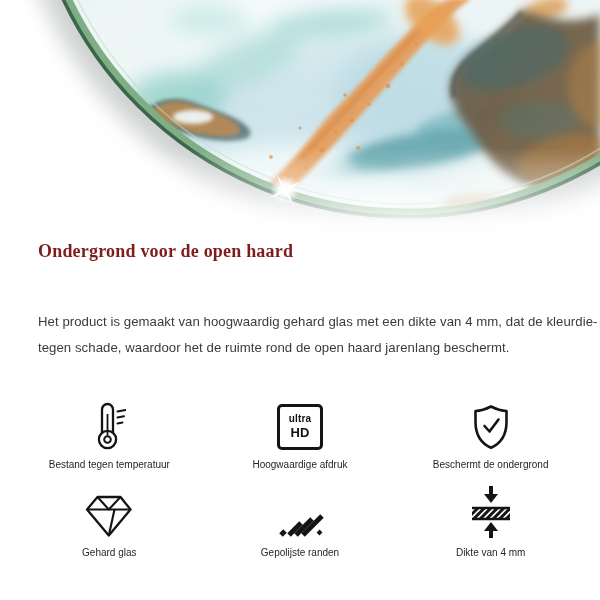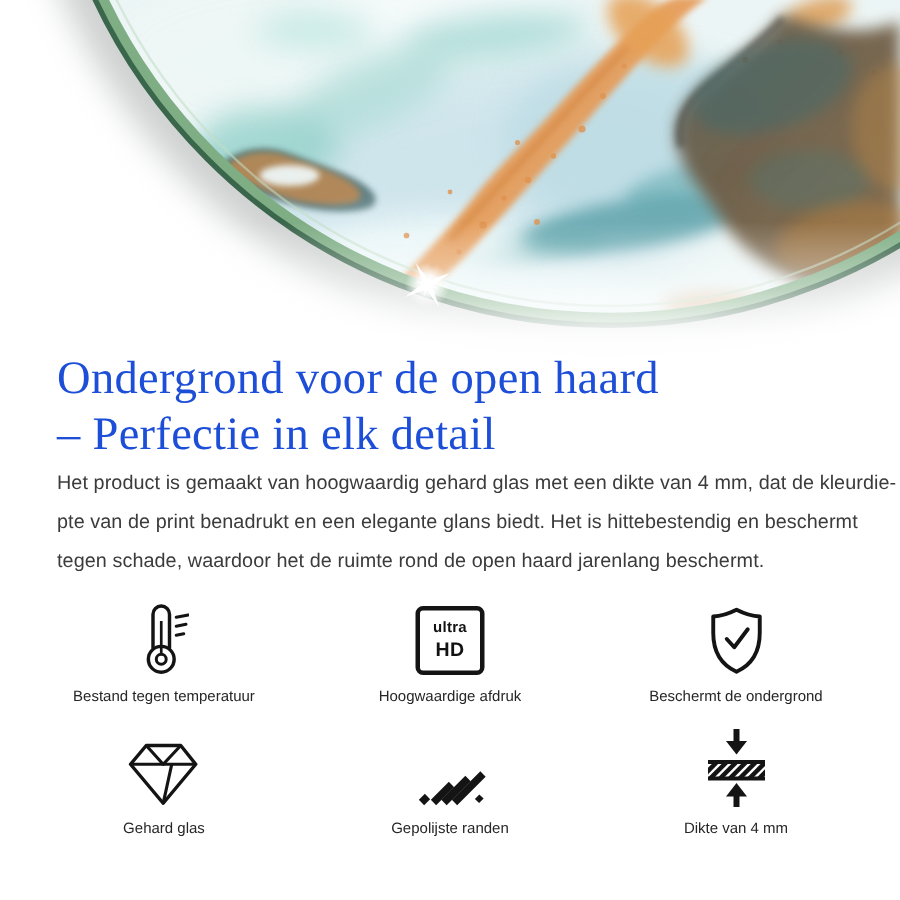--- a/index.html
+++ b/index.html
@@ -1,21 +1,21 @@
 <!DOCTYPE html>
 <html><head>
 <meta charset="utf-8">
 <style>
   html,body{margin:0;padding:0;background:#fff;}
   body{width:600px;height:600px;overflow:hidden;font-family:"Liberation Sans",sans-serif;color:#1d1d1d;}
   .page{position:relative;width:600px;height:600px;background:#fff;}
   .hero{position:absolute;top:0;left:0;width:600px;height:255px;}
   .page-title{position:absolute;top:233px;left:38px;margin:0;z-index:2;
-    font-family:"Liberation Serif","DejaVu Serif",serif;font-weight:400;
-    font-size:31px;line-height:37px;color:#1d4ed8;letter-spacing:.2px;}
+    font-family:"Liberation Serif","DejaVu Serif",serif;font-weight:700;
+    font-size:18px;line-height:37px;color:#7f1d1d;letter-spacing:.2px;}
   .page-title span{display:block;}
   .desc{position:absolute;top:309px;left:38px;margin:0;z-index:2;
     font-size:13.2px;line-height:26px;color:#3b3b3b;letter-spacing:.05px;}
   .dline{display:block;white-space:nowrap;}
   .features{position:absolute;top:398px;left:0;width:600px;z-index:2;
     display:grid;grid-template-columns:1fr 1fr 1fr;row-gap:14px;
     padding:0 14px;box-sizing:border-box;justify-items:center;text-align:center;}
   .feature{display:flex;flex-direction:column;align-items:center;width:100%;}
   .ficon{height:52px;display:flex;align-items:flex-end;justify-content:center;text-align:center;}
   .flabel{margin-top:7px;font-size:10px;line-height:15px;color:#262626;}
@@ -137,26 +137,24 @@
           <path d="M0,-8 L1.2,-1.4 L8,0 L1.2,1.4 L0,8 L-1.2,1.4 L-8,0 L-1.2,-1.4 Z" transform="rotate(45)" opacity=".9"></path>
         </g>
       </g>
 
       <rect x="0" y="148" width="600" height="107" fill="url(#fade)"></rect>
     </svg>
   </div>
 
   <h1 class="page-title">
     <span>Ondergrond voor de open haard</span>
-    <span>– Perfectie in elk detail</span>
   </h1>
 
   <p class="desc">
     <span class="dline">Het product is gemaakt van hoogwaardig gehard glas met een dikte van 4 mm, dat de kleurdie-</span>
-    <span class="dline">pte van de print benadrukt en een elegante glans biedt. Het is hittebestendig en beschermt</span>
     <span class="dline">tegen schade, waardoor het de ruimte rond de open haard jarenlang beschermt.</span>
   </p>
 
   <div class="features">
 
     <div class="feature">
       <div class="ficon">
         <svg width="34" height="48" viewBox="0 0 34 48">
           <path class="icon-stroke" d="M10,30 V7.5 A5.5,5.5 0 0 1 21,7.5 V30" stroke-width="2.3" stroke-linecap="round"></path>
           <circle class="icon-stroke" cx="15.5" cy="37.5" r="8.6" stroke-width="2.3"></circle>

